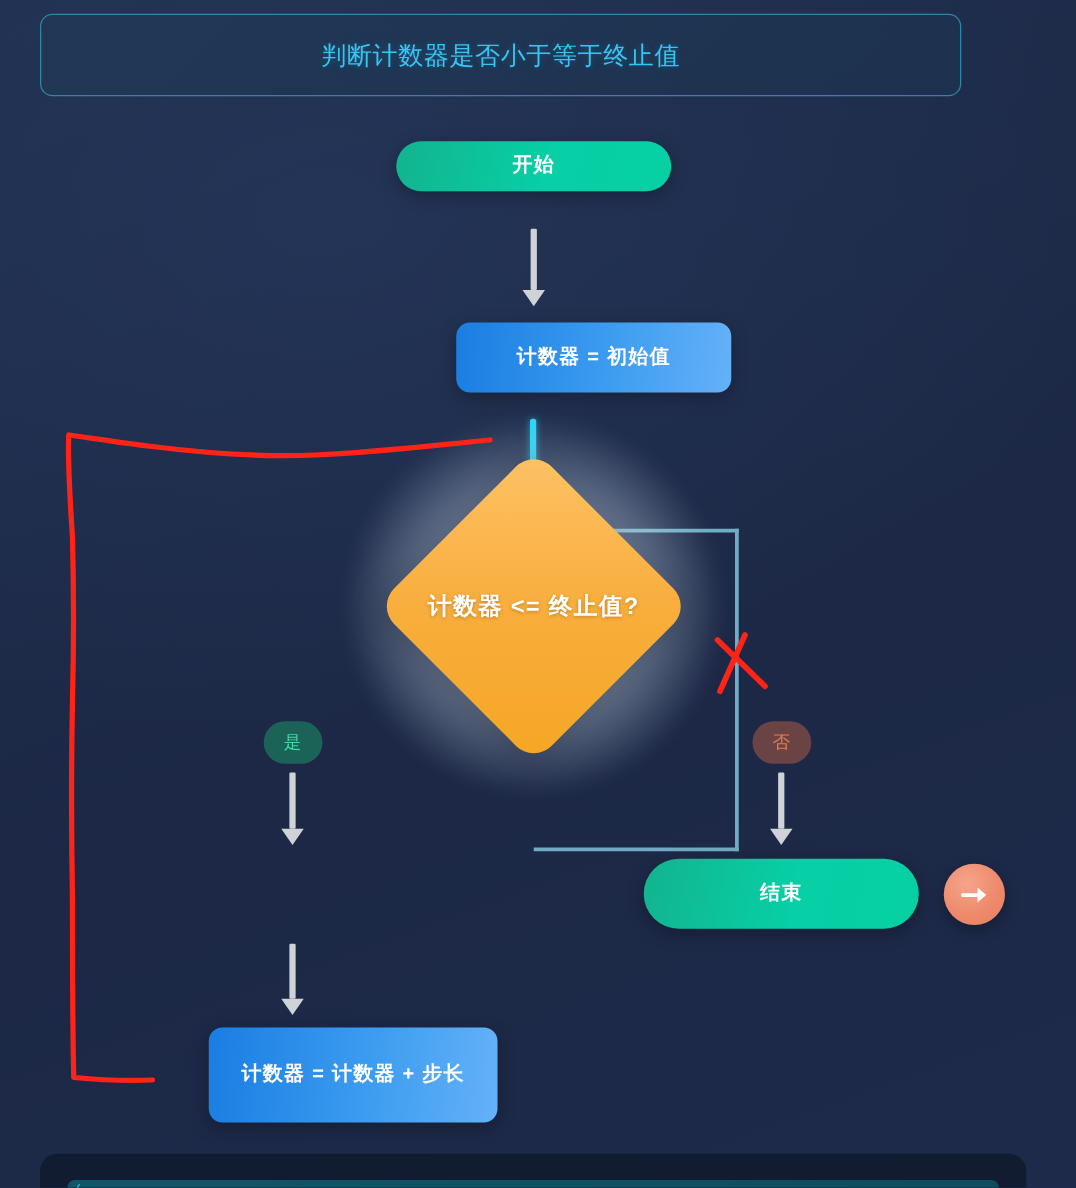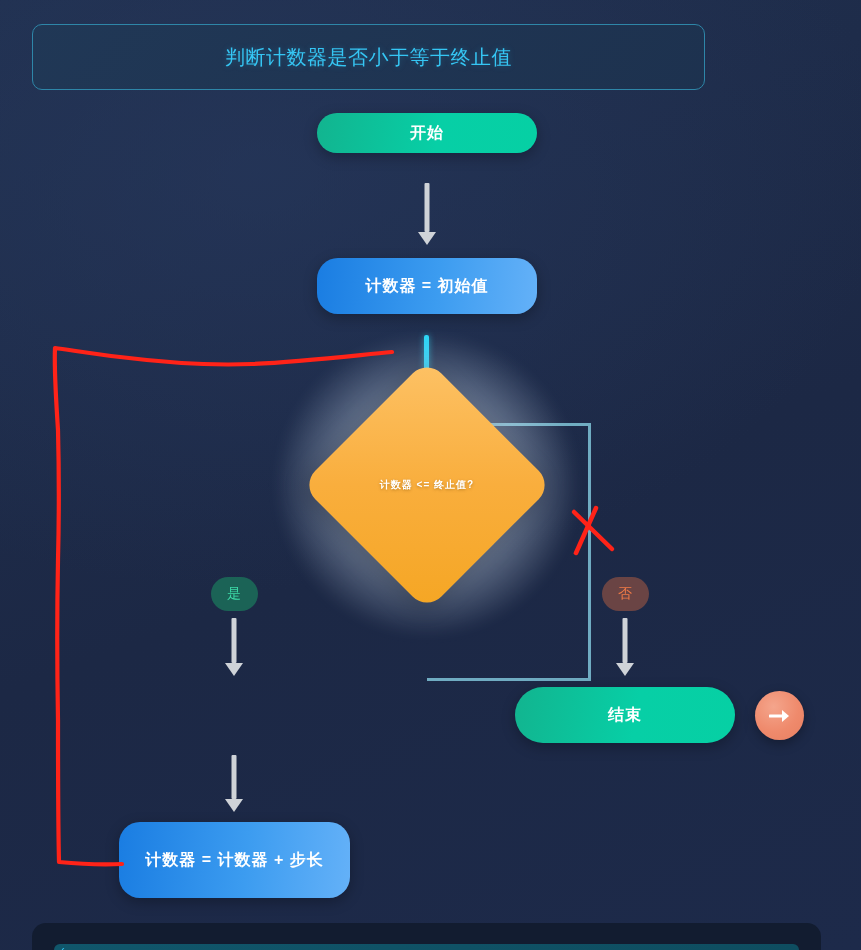--- a/index.html
+++ b/index.html
@@ -12,21 +12,21 @@
     position:relative;
   }
   #stage{position:absolute;left:0;top:0;width:861px;height:950px;
     background:
       radial-gradient(ellipse 900px 600px at 30% 18%, rgba(40,58,96,0.55) 0%, rgba(30,43,77,0) 70%),
       linear-gradient(160deg,#20304f 0%,#1c2845 55%,#1d2a4a 100%);
   }
 
   
   #header-panel{
-    position:absolute;left:32px;top:24px;width:673px;height:66px;
+    position:absolute;left:32px;top:11px;width:737px;height:66px;
     box-sizing:border-box;
     background:linear-gradient(135deg,rgba(32,56,86,0.92) 0%,rgba(29,50,79,0.92) 100%);
     border:1px solid #2e86a8;
     border-radius:10px;
     display:flex;align-items:center;justify-content:center;
   }
   #header-title{
     color:#35c6f4;font-size:20px;font-weight:400;letter-spacing:.5px;
     text-shadow:0 0 6px rgba(53,198,244,.25);
   }
@@ -38,22 +38,23 @@
     text-align:center;color:#fff;font-weight:bold;font-size:16px;
     line-height:1.35;letter-spacing:1px;
   }
   .pill-green{
     background:linear-gradient(100deg,#12b48f 0%,#07cfa6 55%,#06d0a4 100%);
     border-radius:999px;
     box-shadow:0 4px 14px rgba(0,0,0,.28);
   }
   .box-blue{
     background:linear-gradient(95deg,#1a7de2 0%,#3c9cf0 55%,#64b1f8 100%);
-    border-radius:21px;
+    border-radius:11px;
     box-shadow:0 4px 14px rgba(0,0,0,.28);
+    margin-left:48px;
   }
 
   
   #node-start{left:317px;top:113px;width:220px;height:40px;}
   
   #node-init{left:317px;top:258px;width:220px;height:56px;}
   
   #node-loop-body{left:124px;top:687px;width:221px;height:56px;}
   
   #node-increment{left:119px;top:822px;width:231px;height:76px;}
@@ -73,21 +74,21 @@
   #node-decision{
     position:absolute;left:36px;top:36px;width:178px;height:178px;
     background:linear-gradient(135deg,#fdc266 0%,#f9ae3d 50%,#f5a623 100%);
     border-radius:20px;
     transform:rotate(45deg);
     box-shadow:0 6px 22px rgba(0,0,0,.22);
   }
   #node-decision-label{
     position:absolute;left:0;top:0;width:250px;height:250px;
     display:flex;align-items:center;justify-content:center;
-    color:#fff;font-weight:bold;font-size:10px;letter-spacing:1px;
+    color:#fff;font-weight:bold;font-size:19px;letter-spacing:1px;
     text-shadow:0 1px 3px rgba(120,70,0,.45);
     pointer-events:none;
   }
 
   
   .branch-label{
     position:absolute;box-sizing:border-box;
     display:flex;align-items:center;justify-content:center;
     width:47px;height:34px;border-radius:999px;
     font-size:14px;font-weight:normal;letter-spacing:1px;

